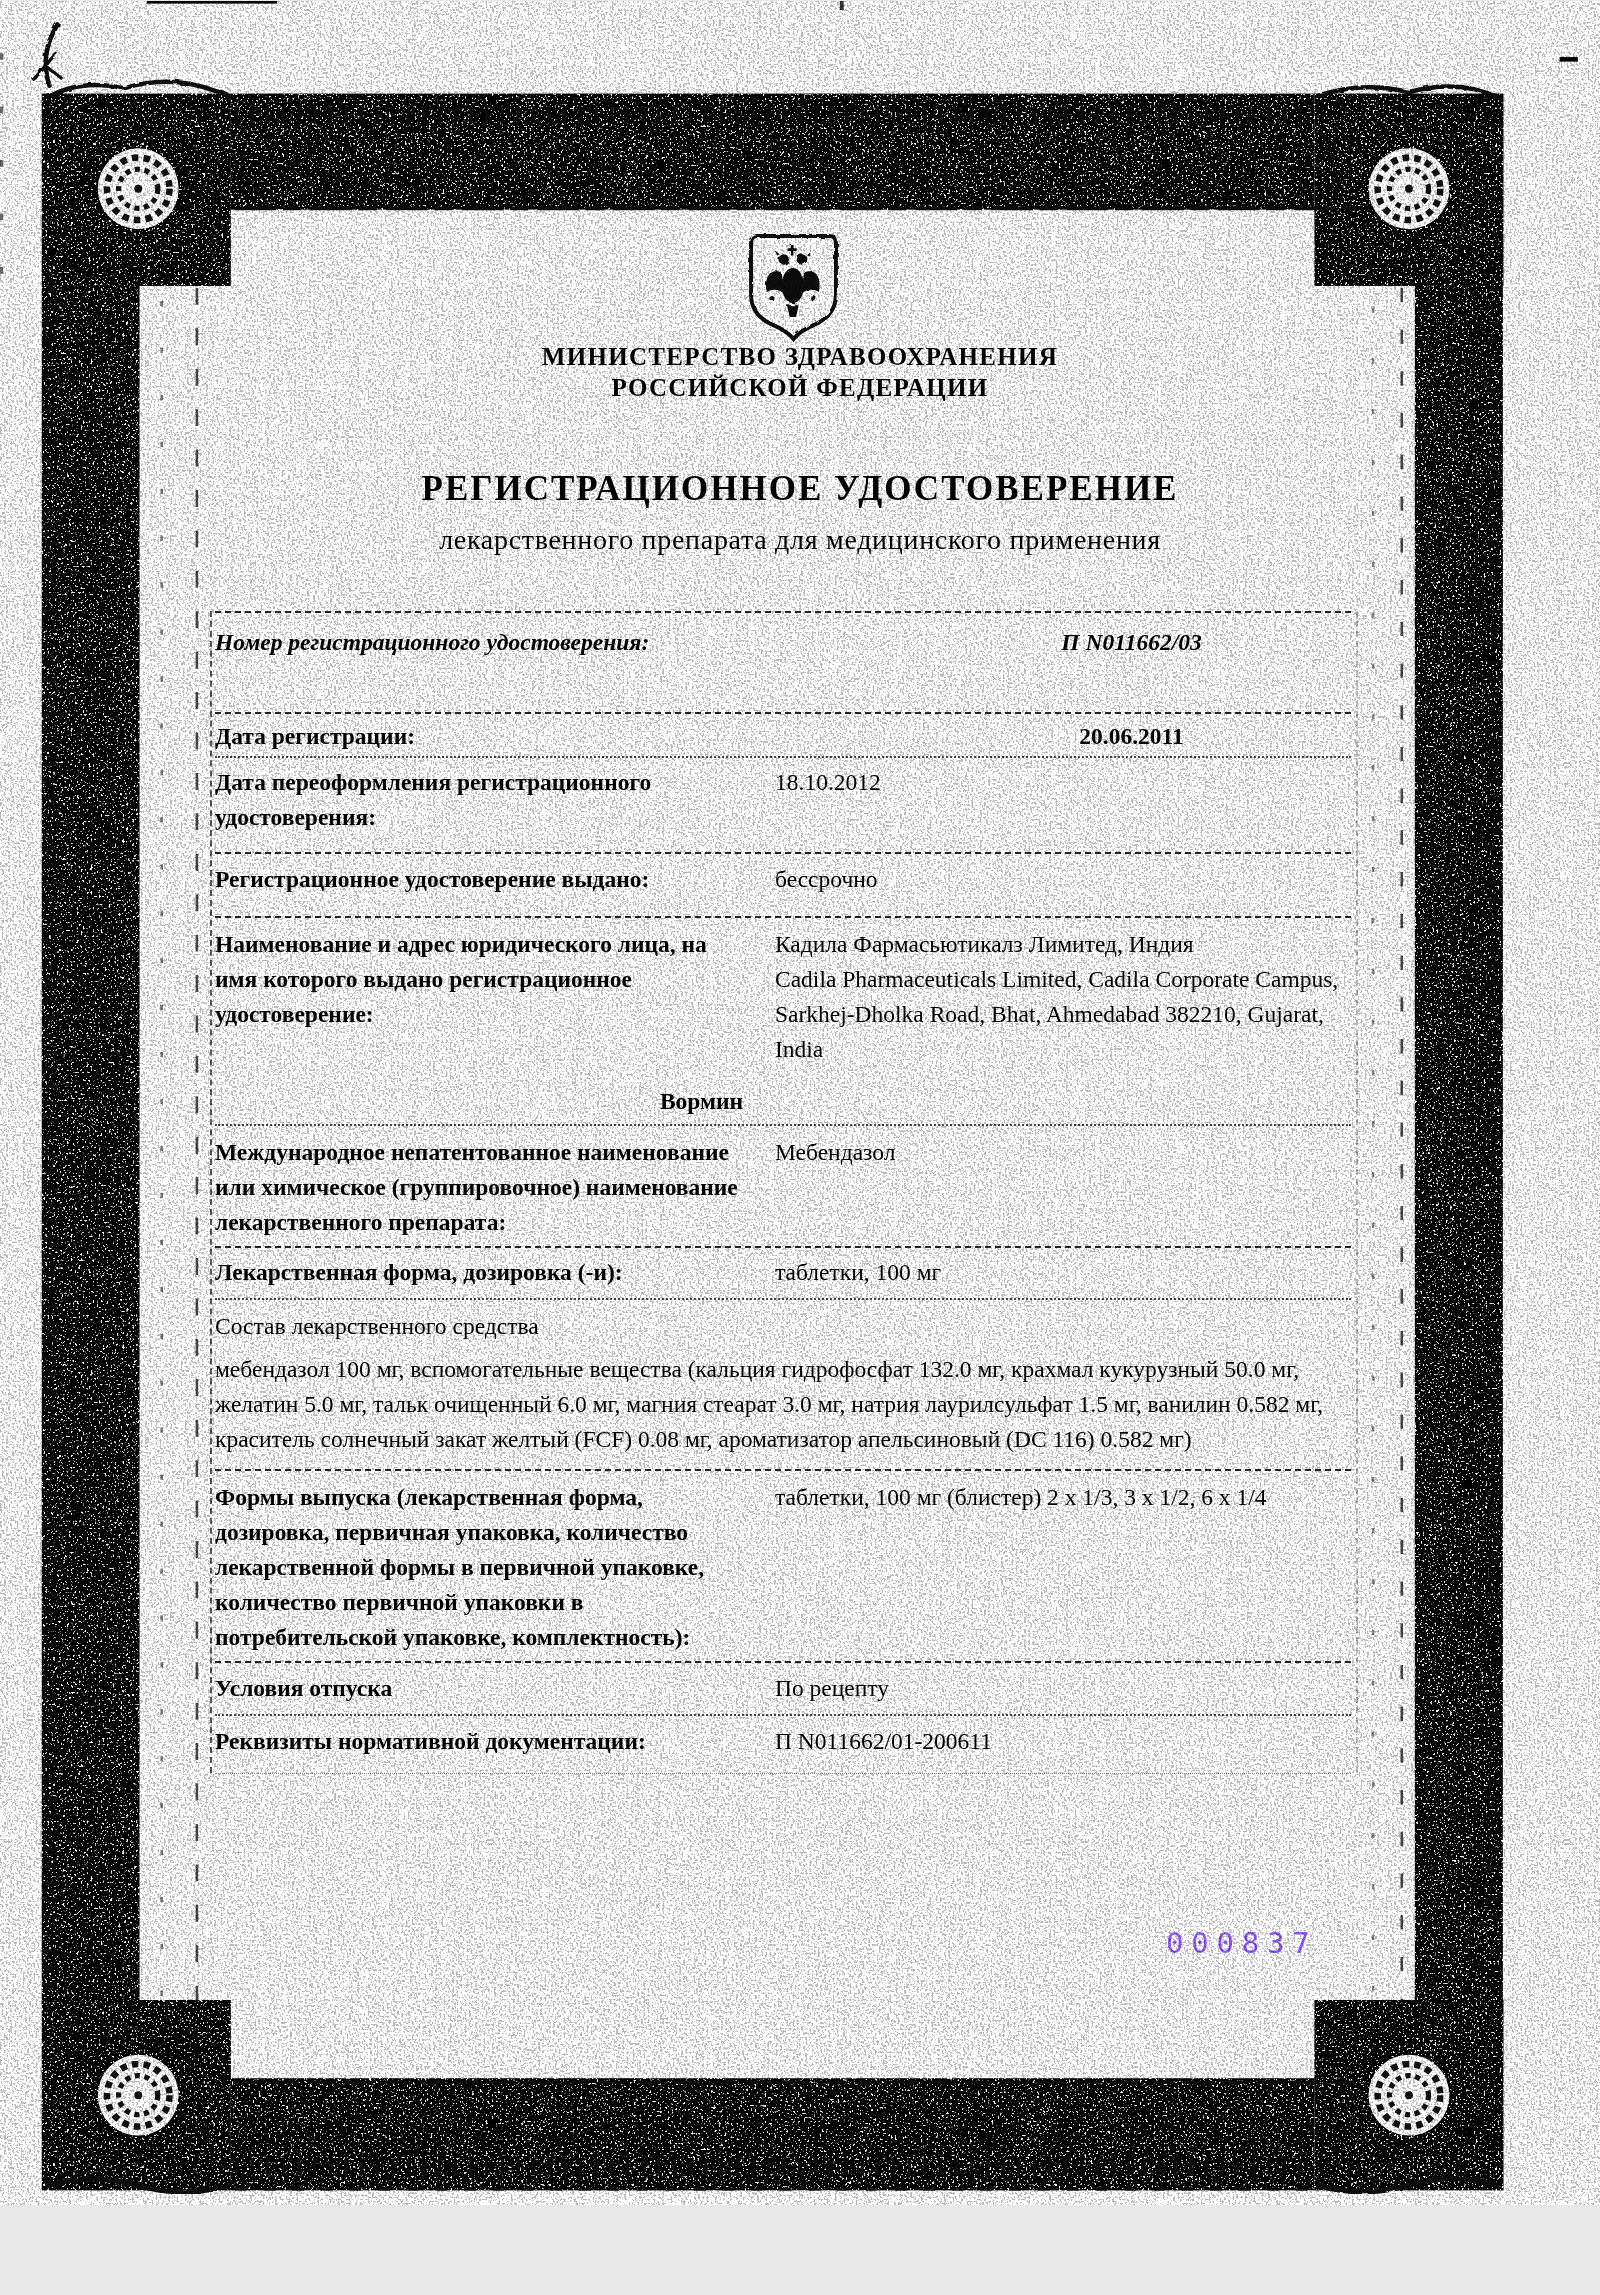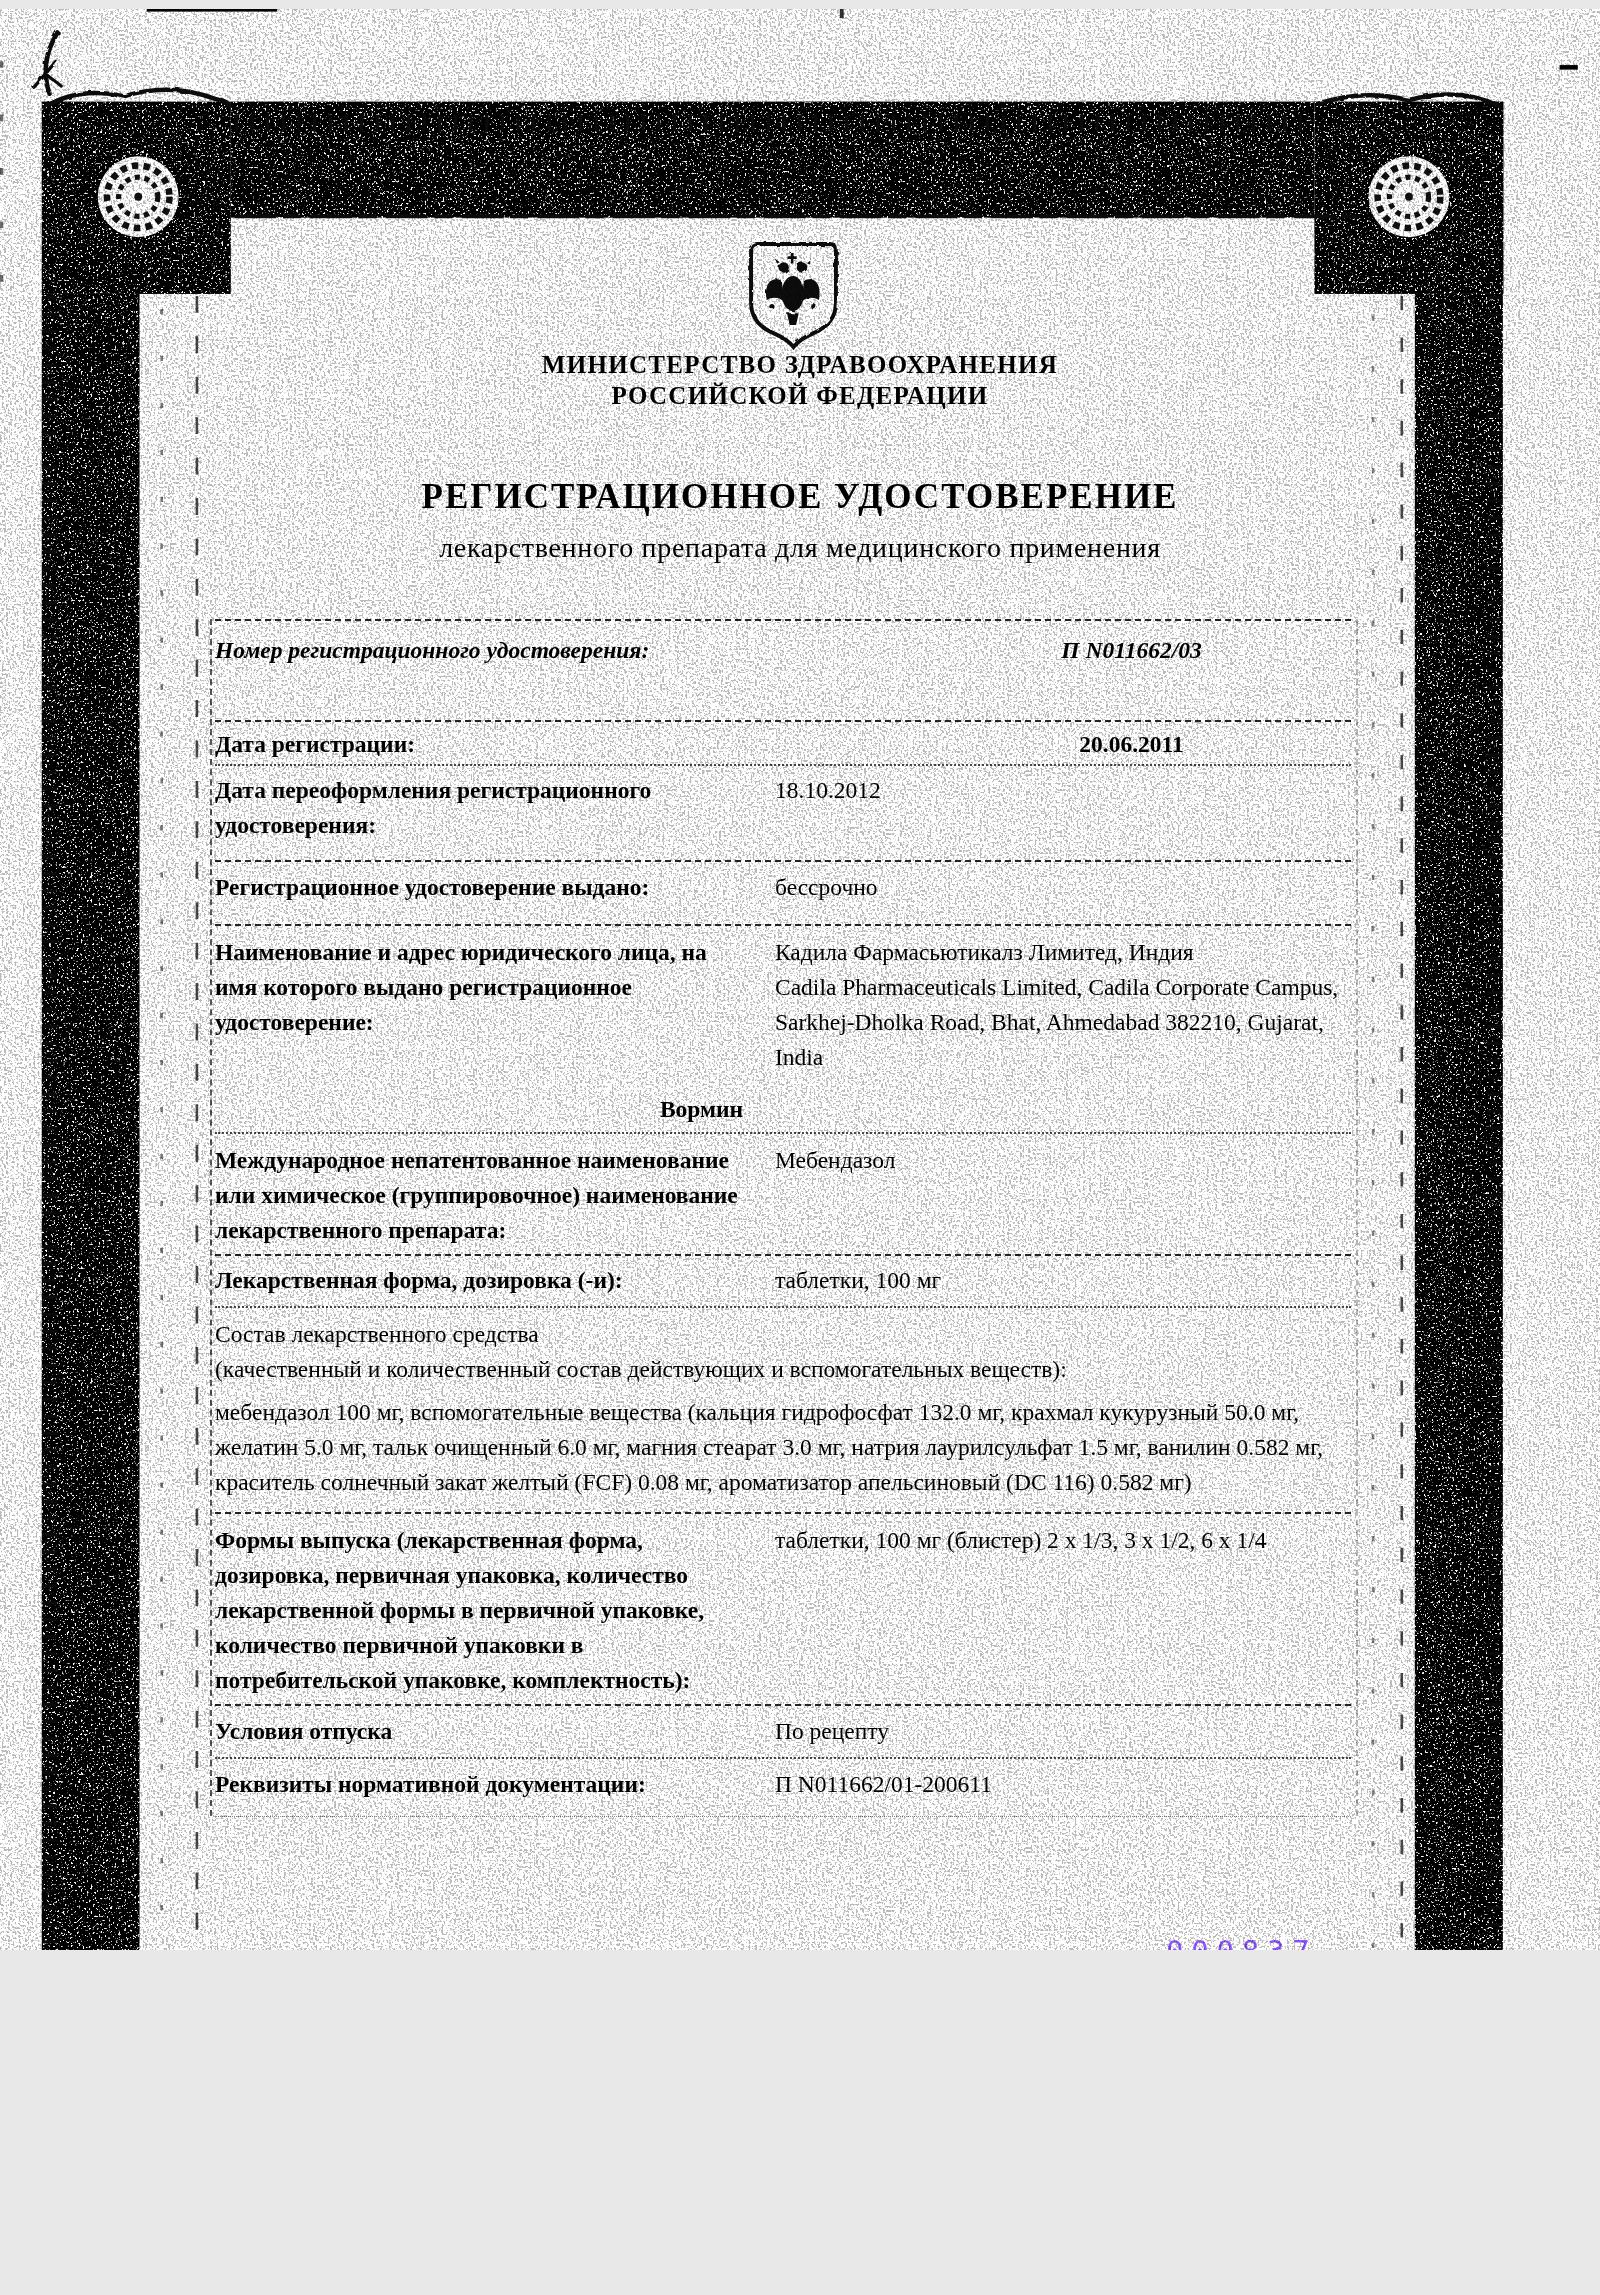--- a/index.html
+++ b/index.html
@@ -1,19 +1,19 @@
 <!DOCTYPE html>
 <html lang="ru" style="font-size:10.4px"><head>
 <meta charset="utf-8">
 <style>
   html,body { margin:0; padding:0; background:#e8e8e8; }
   .page {
-    position:relative; width:1600px; height:1941px; background:#ffffff;
+    position:relative; width:1600px; height:2204px; background:#ffffff;
     font-family:"Liberation Serif", serif; color:#101010; overflow:hidden;
-    margin:9px auto;
+    margin:1px auto;
   }
   .art { position:absolute; inset:0; width:1600px; height:2295px; z-index:1; }
   .content { position:absolute; inset:0; z-index:2; }
   .grain { position:absolute; inset:0; width:1600px; height:2295px; z-index:3; pointer-events:none; opacity:.5; }
 
   .scan-text { filter: blur(0.3px) contrast(1.25); }
 
   .emblem { position:absolute; left:747px; top:231px; width:93px; height:111px; }
 
   .ministry { position:absolute; top:340px; left:0; width:1600px; text-align:center;
@@ -216,21 +216,20 @@
       </div>
 
       <div class="row r8">
         <div class="lab">Лекарственная форма, дозировка (-и):</div>
         <div class="val">таблетки, 100 мг</div>
       </div>
 
       <div class="row r9 dotted">
         <div class="full head">
           <div>Состав лекарственного средства</div>
-          <div>(качественный и количественный состав действующих и вспомогательных веществ):</div>
         </div>
       </div>
 
       <div class="row r10 noline">
         <div class="full">мебендазол 100 мг, вспомогательные вещества (кальция гидрофосфат 132.0 мг, крахмал кукурузный 50.0 мг, желатин 5.0 мг, тальк очищенный 6.0 мг, магния стеарат 3.0 мг, натрия лаурилсульфат 1.5 мг, ванилин 0.582 мг, краситель солнечный закат желтый (FCF) 0.08 мг, ароматизатор апельсиновый (DC 116) 0.582 мг)</div>
       </div>
 
       <div class="row r11">
         <div class="lab">Формы выпуска (лекарственная форма, дозировка, первичная упаковка, количество лекарственной формы в первичной упаковке, количество первичной упаковки в потребительской упаковке, комплектность):</div>
         <div class="val">таблетки, 100 мг (блистер) 2 х 1/3, 3 х 1/2, 6 х 1/4</div>

